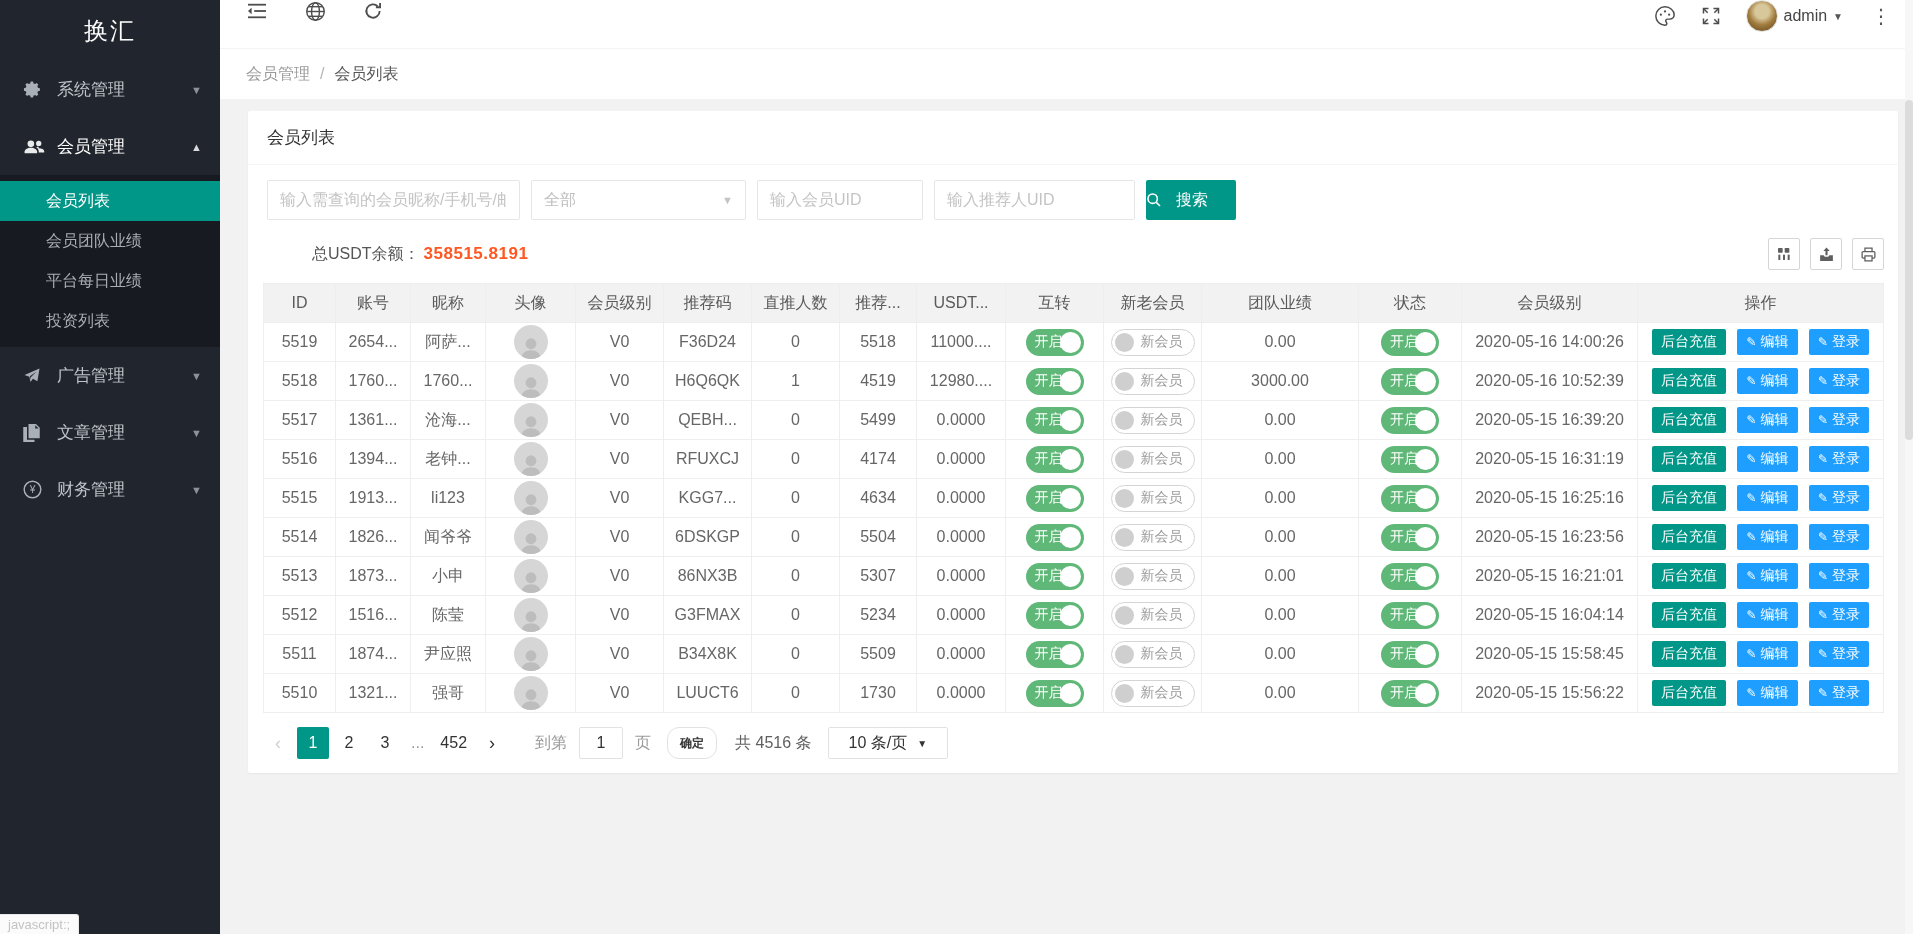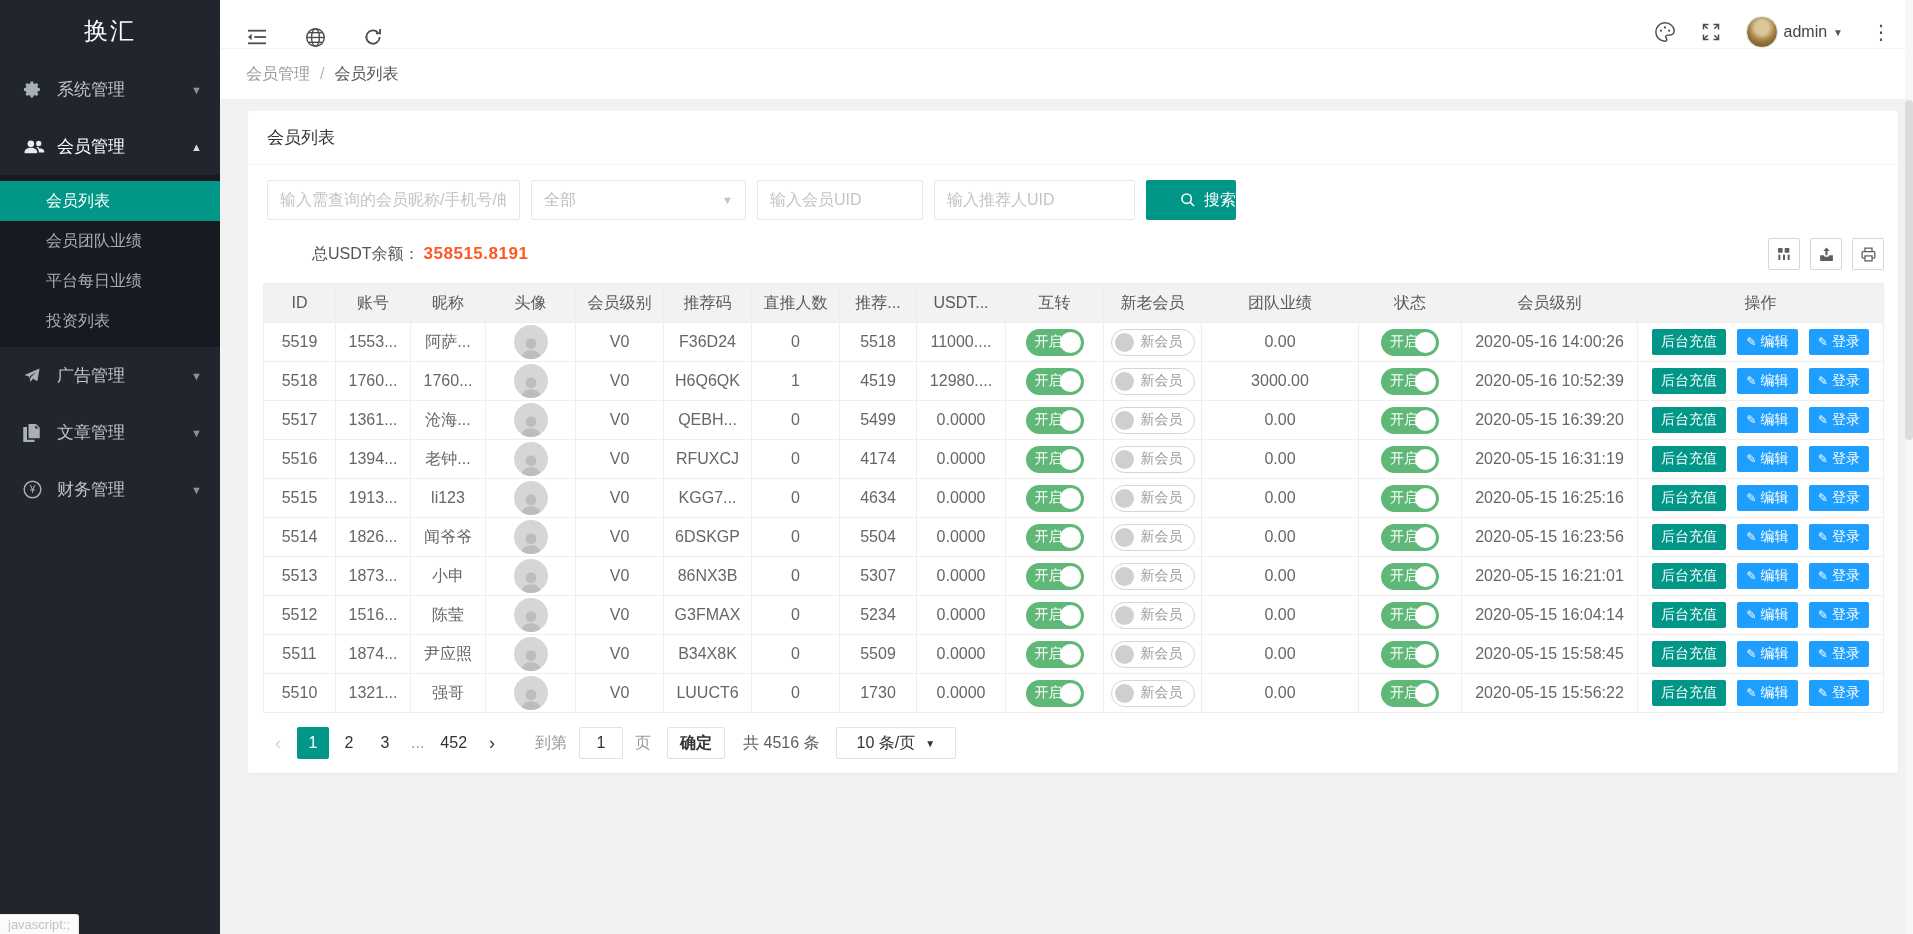--- a/index.html
+++ b/index.html
@@ -17,41 +17,41 @@
   .menu-item .caret{font-size:11px;color:#8d929a;}
   .menu-item.expanded{color:#fff;}
   .menu-item.expanded .mi-icon{color:#e8eaec;}
   .menu-item.expanded .caret{color:#d7dade;}
   .submenu{background:#171a21;padding:6px 0;}
   .submenu-item{height:40px;line-height:40px;padding-left:46px;color:#a8adb5;font-size:16px;cursor:pointer;}
   .submenu-item.active{background:#009688;color:#fff;}
   svg{display:block;}
   
   .main{margin-left:220px;}
-  .topbar{height:49px;background:#fff;display:flex;align-items:flex-end;padding:0 18px 0 26px;border-bottom:1px solid #f4f4f4;}
+  .topbar{height:49px;background:#fff;display:flex;align-items:flex-start;padding:0 18px 0 26px;border-bottom:1px solid #f4f4f4;}
   .tb-icon{width:22px;height:22px;margin-right:36px;color:#4d4d4d;cursor:pointer;display:flex;align-items:center;justify-content:center;}
   .tb-right{margin-left:auto;display:flex;align-items:center;gap:24px;color:#4d4d4d;}
   .avatar{width:32px;height:32px;border-radius:50%;background:radial-gradient(circle at 50% 35%, #d8c79a 0 28%, #a07b3c 55%, #5d431c 100%);border:1px solid #e2e2e2;cursor:pointer;}
   .admin-wrap{display:flex;align-items:center;gap:6px;cursor:pointer;font-size:16px;color:#444;}
   .admin-wrap .caret{font-size:10px;color:#555;}
   .vdots{font-size:20px;color:#555;cursor:pointer;padding:0 4px;}
   .breadcrumb{height:50px;background:#fff;display:flex;align-items:center;padding-left:26px;font-size:16px;gap:10px;}
   .bc-parent{color:#9a9a9a;cursor:pointer;}
   .bc-sep{color:#b5b5b5;}
   .bc-current{color:#555;}
   
   .content{padding:12px 15px 0 28px;}
   .card{background:#fff;border-radius:2px;box-shadow:0 1px 2px rgba(0,0,0,.05);padding-bottom:14px;}
   .card-title{padding:15px 19px;font-size:17px;color:#333;border-bottom:1px solid #f6f6f6;}
   .filter-row{display:flex;gap:11px;padding:15px 19px 0;}
   .ipt{height:40px;border:1px solid #e6e6e6;border-radius:2px;padding:0 12px;font-size:16px;color:#666;font-family:inherit;outline:none;background:#fff;}
   .ipt::placeholder{color:#c4c4c4;}
   .sel{position:relative;display:flex;align-items:center;height:40px;border:1px solid #e6e6e6;border-radius:2px;padding:0 12px;color:#bdbdbd;cursor:pointer;}
   .sel .caret{position:absolute;right:12px;font-size:11px;color:#c4c4c4;}
-  .search-btn{height:40px;width:90px;background:#009688;color:#fff;border:none;border-radius:2px;font-size:16px;display:flex;align-items:center;justify-content:flex-end;gap:8px;cursor:pointer;font-family:inherit;}
+  .search-btn{height:40px;width:90px;background:#009688;color:#fff;border:none;border-radius:2px;font-size:16px;display:flex;align-items:center;justify-content:flex-start;gap:14px;cursor:pointer;font-family:inherit;}
   .summary-row{display:flex;align-items:center;padding:18px 14px 13px 19px;}
   .summary-label{font-size:16px;color:#555;margin-left:45px;}
   .summary-value{font-size:17px;color:#FF5722;font-weight:bold;margin-left:4px;letter-spacing:.5px;}
   .tool-btns{margin-left:auto;display:flex;gap:10px;}
   .tool-btn{width:32px;height:32px;border:1px solid #d6d6d6;border-radius:2px;background:#fff;display:flex;align-items:center;justify-content:center;cursor:pointer;color:#5f5f5f;}
   
   .table-wrap{margin:0 15px;}
   table{width:100%;border-collapse:collapse;table-layout:fixed;}
   th,td{border:1px solid #eee;height:39px;text-align:center;font-size:16px;font-weight:400;overflow:hidden;white-space:nowrap;}
   th{background:#f2f2f2;color:#5a5a5a;}
@@ -71,21 +71,21 @@
   .pagination{display:flex;align-items:center;margin:14px 15px 0;font-size:16px;color:#555;gap:4px;}
   .pg-arrow{width:30px;height:32px;display:flex;align-items:center;justify-content:center;font-size:18px;cursor:pointer;}
   .pg-prev{color:#cfcfcf;}
   .pg-next{color:#333;}
   .pg-num{min-width:32px;height:32px;display:flex;align-items:center;justify-content:center;border-radius:2px;cursor:pointer;color:#333;padding:0 6px;}
   .pg-num.active{background:#009688;color:#fff;cursor:default;}
   .pg-ellipsis{color:#999;padding:0 6px;}
   .pg-goto{color:#9a9a9a;margin-left:24px;}
   .pg-input{width:44px;height:32px;border:1px solid #e2e2e2;border-radius:2px;text-align:center;font-size:16px;color:#333;margin:0 8px;outline:none;font-family:inherit;}
   .pg-unit{color:#9a9a9a;}
-  .pg-confirm{height:32px;padding:0 12px;border:1px solid #e2e2e2;background:#fff;border-radius:2px;font-size:16px;font-weight:600;color:#333;margin-left:12px;cursor:pointer;font-family:inherit;}
+  .pg-confirm{height:32px;padding:0 12px;border:1px solid #e2e2e2;background:#fff;border-radius:12px;font-size:12px;font-weight:600;color:#333;margin-left:12px;cursor:pointer;font-family:inherit;}
   .pg-total{margin-left:14px;color:#5f5f5f;}
   .pg-size{display:flex;align-items:center;gap:10px;height:32px;border:1px solid #e2e2e2;border-radius:2px;padding:0 20px;margin-left:12px;cursor:pointer;color:#333;}
   .pg-size .caret{font-size:10px;color:#333;}
   
   .status-tooltip{position:fixed;left:0;bottom:0;background:#fbfbfb;border:1px solid #e9e9e9;border-left:none;border-bottom:none;border-radius:0 3px 0 0;padding:2px 8px;font-size:13px;color:#c3c3c3;z-index:9;}
   .scrollbar{position:fixed;right:0;top:0;width:8px;height:100%;background:#f7f7f7;z-index:8;}
   .scrollbar .thumb{position:absolute;top:100px;width:8px;height:340px;background:#dcdcdc;border-radius:4px;}
 </style>
 </head>
 <body>
@@ -298,21 +298,21 @@
               <th>团队业绩</th>
               <th>状态</th>
               <th>会员级别</th>
               <th>操作</th>
             </tr>
           </thead>
           <tbody>
 
               <tr>
                 <td>5519</td>
-                <td>1553...</td>
+                <td>2654...</td>
                 <td>阿萨...</td>
                 <td>
                   <span class="cell-avatar">
                     <span class="avatar-ph">
                   <svg width="26" height="24" viewBox="0 0 24 22" fill="#bdbdbd">
                         <circle cx="12" cy="8" r="5"></circle>
                         <path d="M12 14c-5 0-9 3-9 8h18c0-5-4-8-9-8z"></path>
                       </svg>
                 </span>
                   </span>

